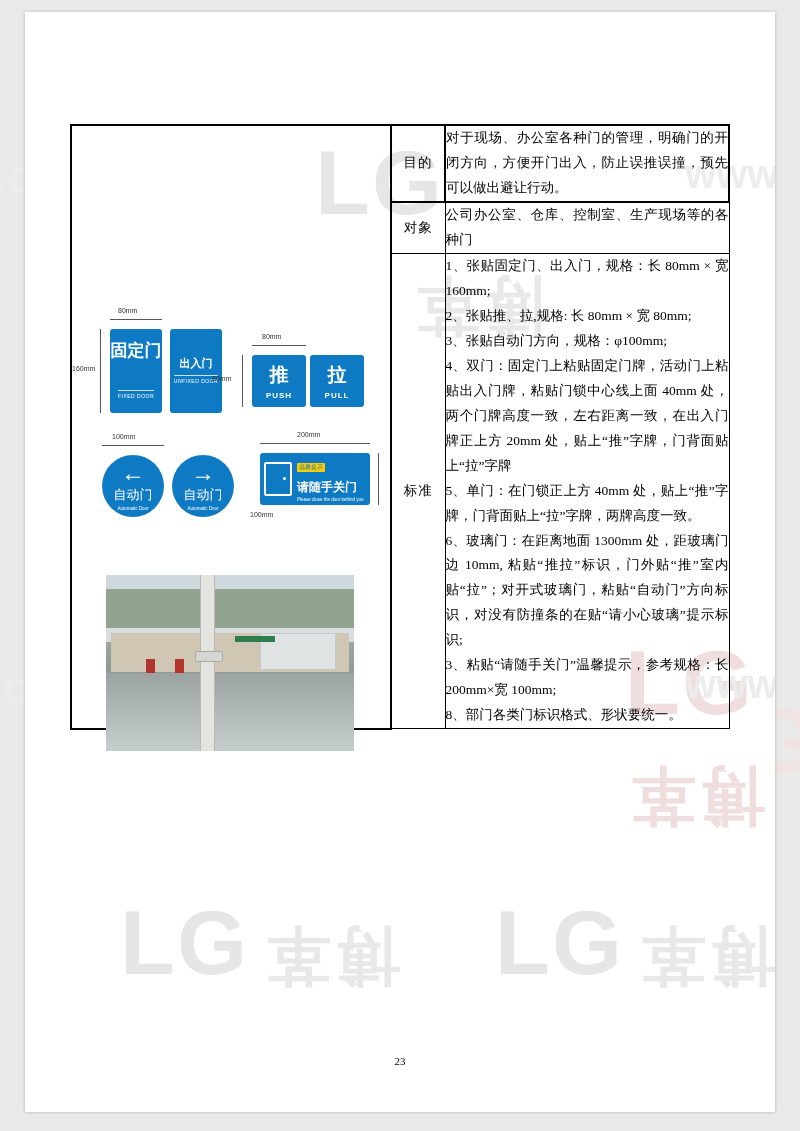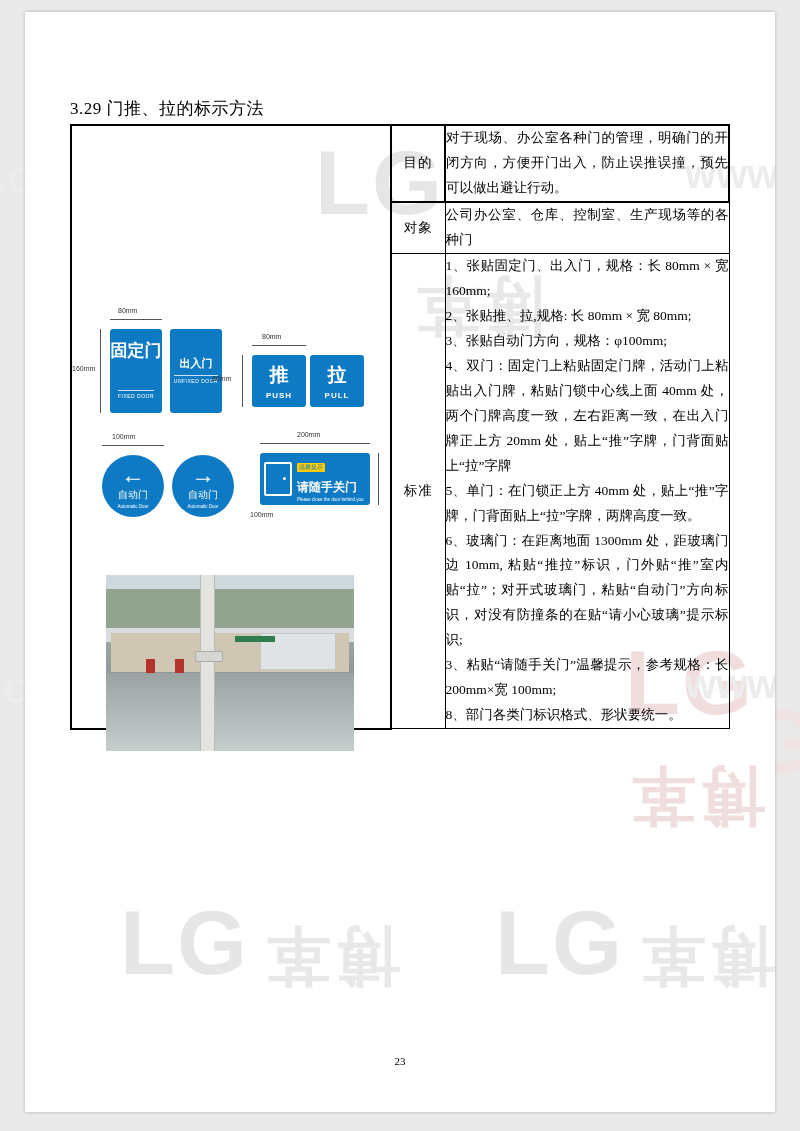--- a/index.html
+++ b/index.html
@@ -188,21 +188,21 @@
   }
   .s-auto2 {
     position: absolute;
     left: 100px; top: 162px;
     width: 62px; height: 62px;
     border-radius: 50%;
     display: flex; flex-direction: column;
     align-items: center; justify-content: center;
   }
   .s-auto1 .arrow, .s-auto2 .arrow { font-size: 24px; line-height: 1; margin-bottom: 1px; }
-  .s-auto1 .cn, .s-auto2 .cn { font-size: 10px; }
+  .s-auto1 .cn, .s-auto2 .cn { font-size: 13px; }
   .s-auto1 .en, .s-auto2 .en { font-size: 4.5px; margin-top: 2px; }
 
   .s-close {
     position: absolute;
     left: 188px; top: 160px;
     width: 110px; height: 52px;
     display: flex; align-items: center;
     padding: 0 4px;
     box-sizing: border-box;
   }
@@ -270,21 +270,20 @@
   <div class="wm wm-cn wm-rot" style="left:385px; top:250px;">博革</div>
   <div class="wm wm-logo wm-red" style="left:600px; top:620px;">LG</div>
   <div class="wm wm-cn wm-red wm-rot" style="left:600px; top:740px;">博革</div>
   <div class="wm wm-logo" style="left:95px; top:880px;">LG</div>
   <div class="wm wm-cn wm-rot" style="left:235px; top:900px;">博革</div>
   <div class="wm wm-logo" style="left:470px; top:880px;">LG</div>
   <div class="wm wm-cn wm-rot" style="left:610px; top:900px;">博革</div>
   <div class="wm wm-com" style="left:660px; top:140px; font-size:40px;">www</div>
   <div class="wm wm-com" style="left:660px; top:650px; font-size:40px;">www</div>
 
-  <div class="doc-title">3.29 门推、拉的标示方法</div>
 
   <table class="main">
     <tbody>
         <tr>
       <td class="cell-img outer" rowspan="3">
         <div class="signs">
 
           <div class="dimline h" style="left:38px; top:26px; width:52px;"></div>
           <div class="dim" style="left:46px; top:14px;">80mm</div>
           <div class="dimline v" style="left:28px; top:36px; height:84px;"></div>

